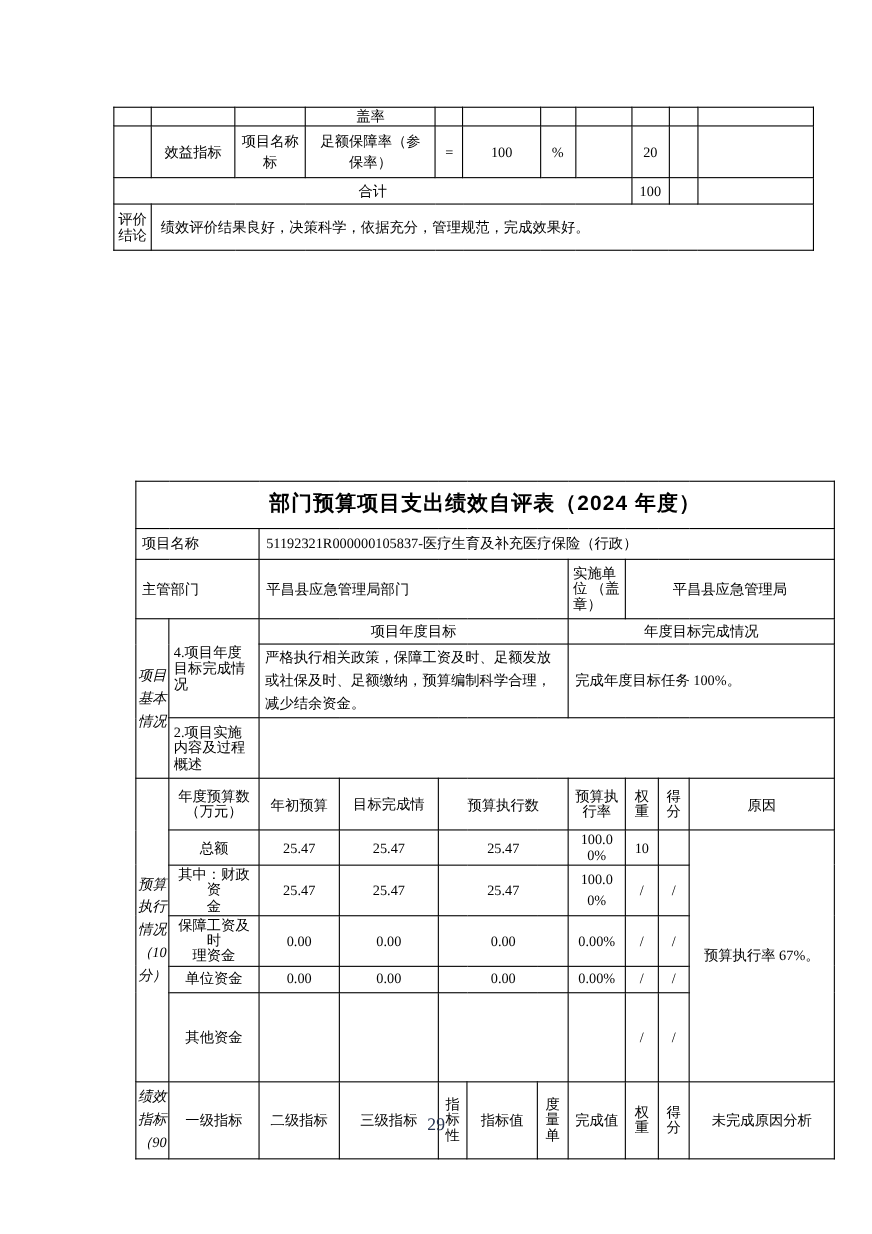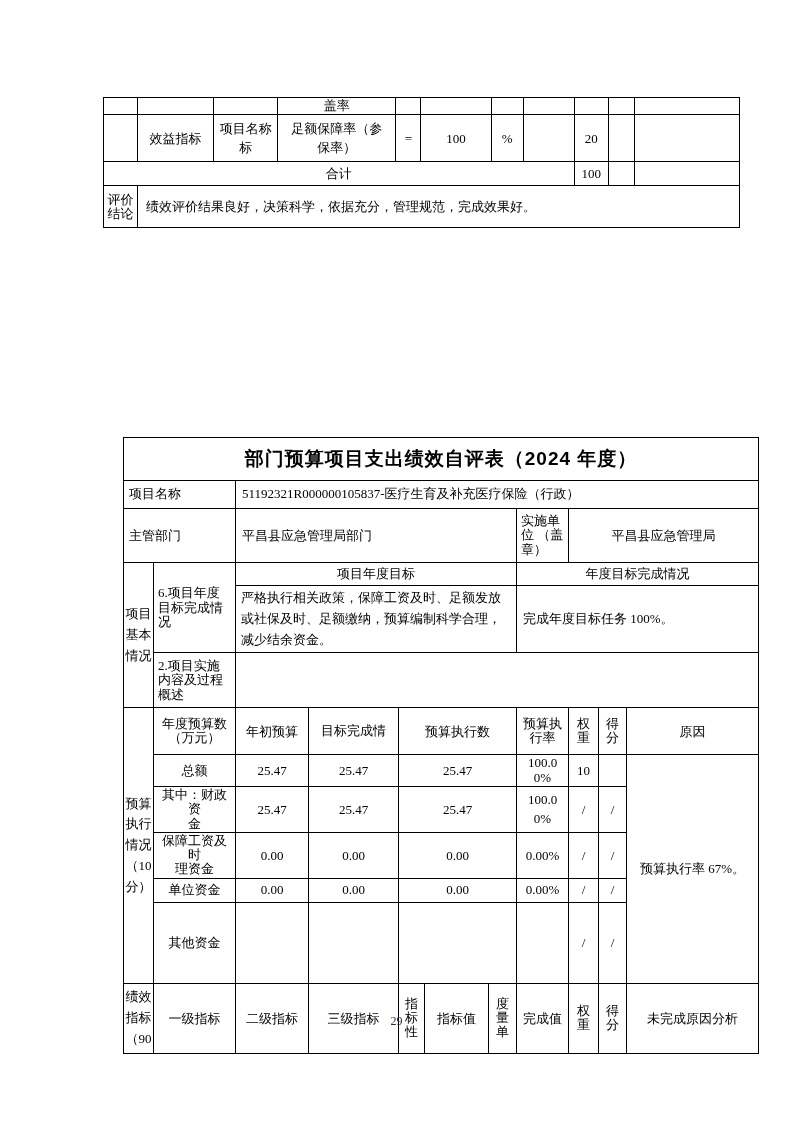--- a/index.html
+++ b/index.html
@@ -20,24 +20,24 @@
   #t1 { left:103px; top:97px;  width:637px; }
   #t2 { left:103px; top:437px; width:566px;margin-left:20px; }
   .tl { text-align:left; }
   .it { font-style:italic; }
   .tight { line-height:1.1; }
   .title-cell {
     font-family:"Liberation Sans","DejaVu Sans",sans-serif;
     font-weight:bold; font-size:19px; letter-spacing:1px;
     white-space:normal;
   }
-  .sidelbl { padding:1px 0; line-height:1.6; }
+  .sidelbl { padding:1px 0; line-height:1.6;font-style:italic; }
   .pagenum {
     position:absolute; left:0; top:1014px; width:793px;
-    text-align:center; font-size:12px; color:#26324f;
+    text-align:center; font-size:16px; color:#26324f;
     font-family:"Liberation Serif","DejaVu Serif",serif;
   }
 </style>
 </head>
 <body>
 
 <div class="page">
 
   <table id="t1">
     <colgroup>
@@ -123,21 +123,21 @@
       <td colspan="5" class="tl" style="padding-left:6px">平昌县应急管理局部门</td>
       <td class="tl tight" style="padding-left:4px">实施单
 位 （盖
 章）</td>
       <td colspan="3">平昌县应急管理局</td>
     </tr>
     <tr style="height:23px">
       <td rowspan="3" class="sidelbl">项目
 基本
 情况</td>
-      <td rowspan="2" class="tl tight" style="padding-left:4px">6.项目年度
+      <td rowspan="2" class="tl tight" style="padding-left:4px">4.项目年度
 目标完成情
 况</td>
       <td colspan="5" class="tight">项目年度目标</td>
       <td colspan="4" class="tight">年度目标完成情况</td>
     </tr>
     <tr style="height:50px">
       <td colspan="5" class="tl tight" style="padding:2px 5px;line-height:1.6">严格执行相关政策，保障工资及时、足额发放或社保及时、足额缴纳，预算编制科学合理，减少结余资金。</td>
       <td colspan="4" class="tl" style="padding-left:6px">完成年度目标任务 100%。</td>
     </tr>
     <tr style="height:55px">

